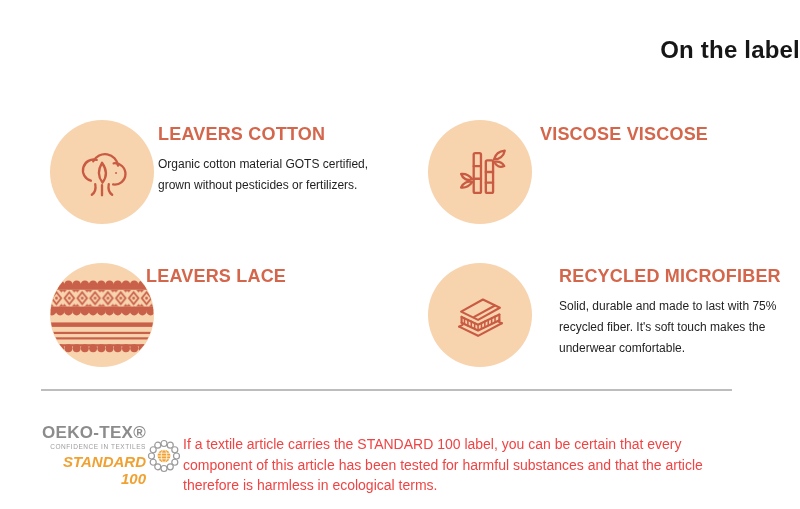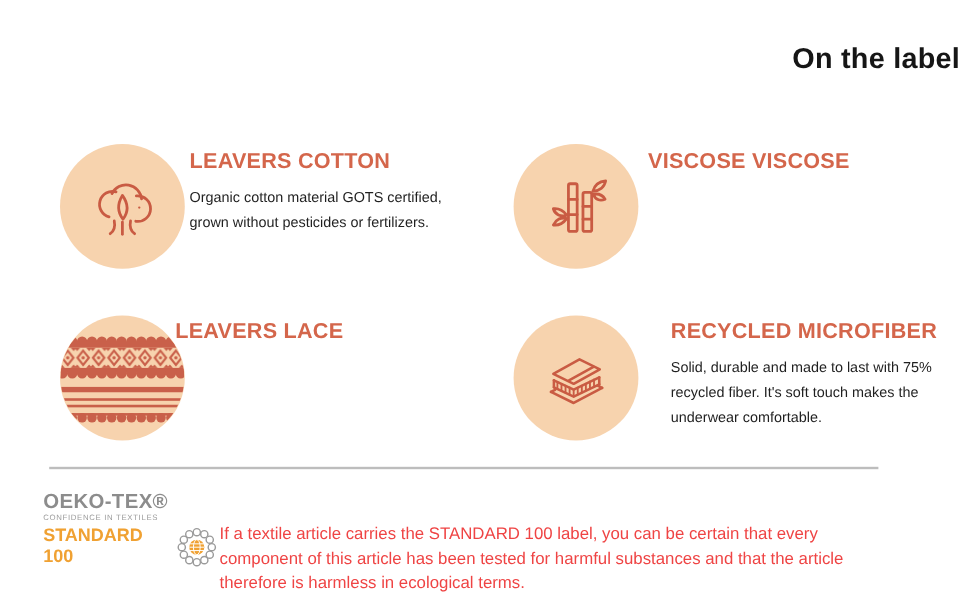--- a/index.html
+++ b/index.html
@@ -54,23 +54,23 @@
   .t2 { left: 146px; top: 266px; width: 236px; }
   .t3 { left: 540px; top: 266px; width: 242px; margin-left: 19px; }
   .divider {
     position: absolute;
     left: 41px; top: 389px;
     width: 691px; height: 1.5px;
     background: #bdbdbd;
   }
   .oeko-logo {
     position: absolute;
-    left: 36px; top: 408px;
+    left: 36px; top: 423px;
     width: 110px;
-    text-align: left;
+    text-align: right;
   }
   .oeko-brand {
     font-size: 17px;
     font-weight: 700;
     color: #8C8C8C;
     letter-spacing: 0.3px;
     line-height: 19px;
   }
   .oeko-tagline {
     font-size: 6.5px;
@@ -79,20 +79,21 @@
     line-height: 8px;
     margin-top: 1px;
     white-space: nowrap;
   }
   .oeko-standard {
     font-size: 15px;
     font-weight: 700;
     color: #F0A132;
     line-height: 17px;
     margin-top: 2px;
+    font-style: italic;
   }
   .oeko-flower {
     position: absolute;
     left: 147px; top: 439px;
     width: 34px; height: 34px;
   }
   .cert-text {
     position: absolute;
     left: 183px; top: 420px;
     width: 565px;

